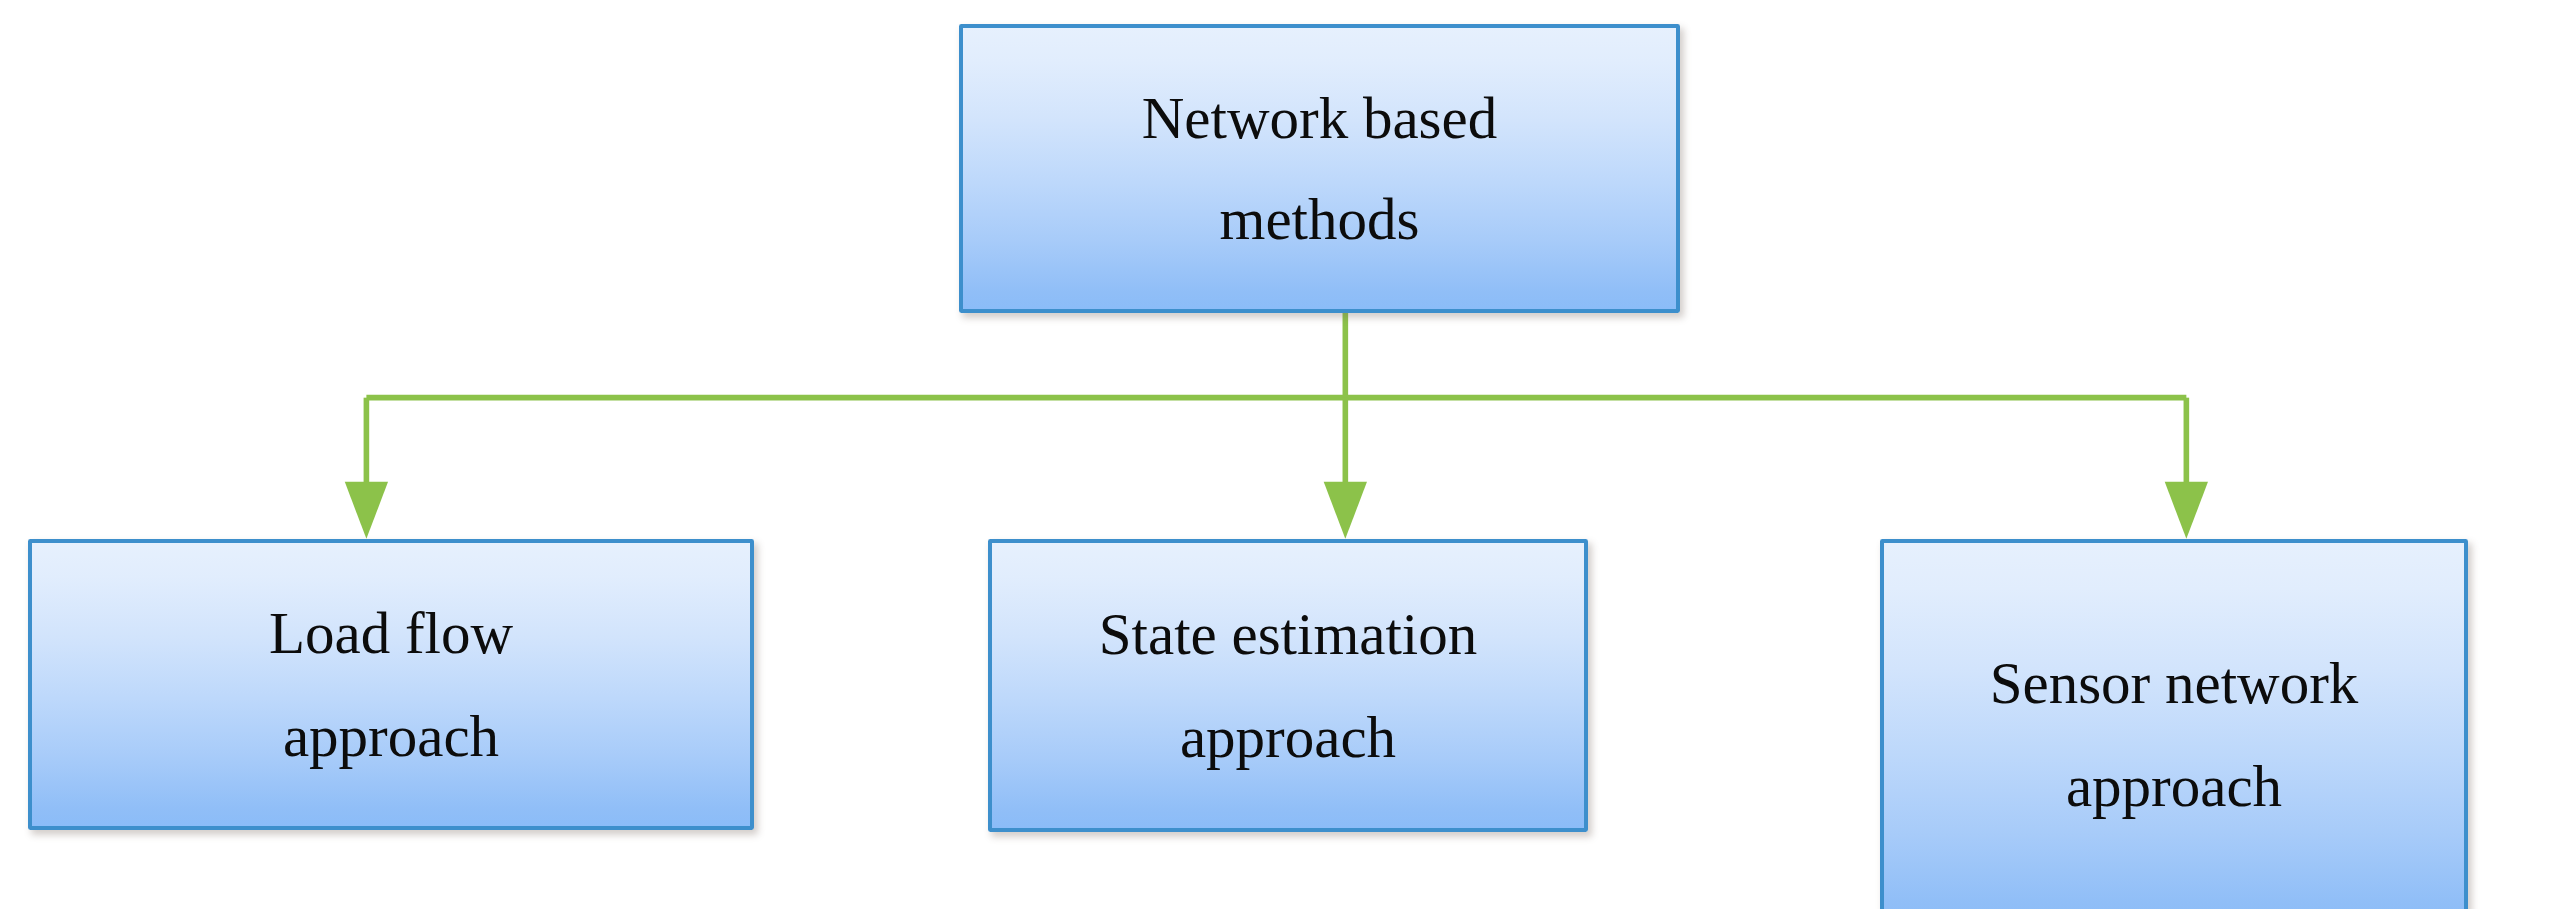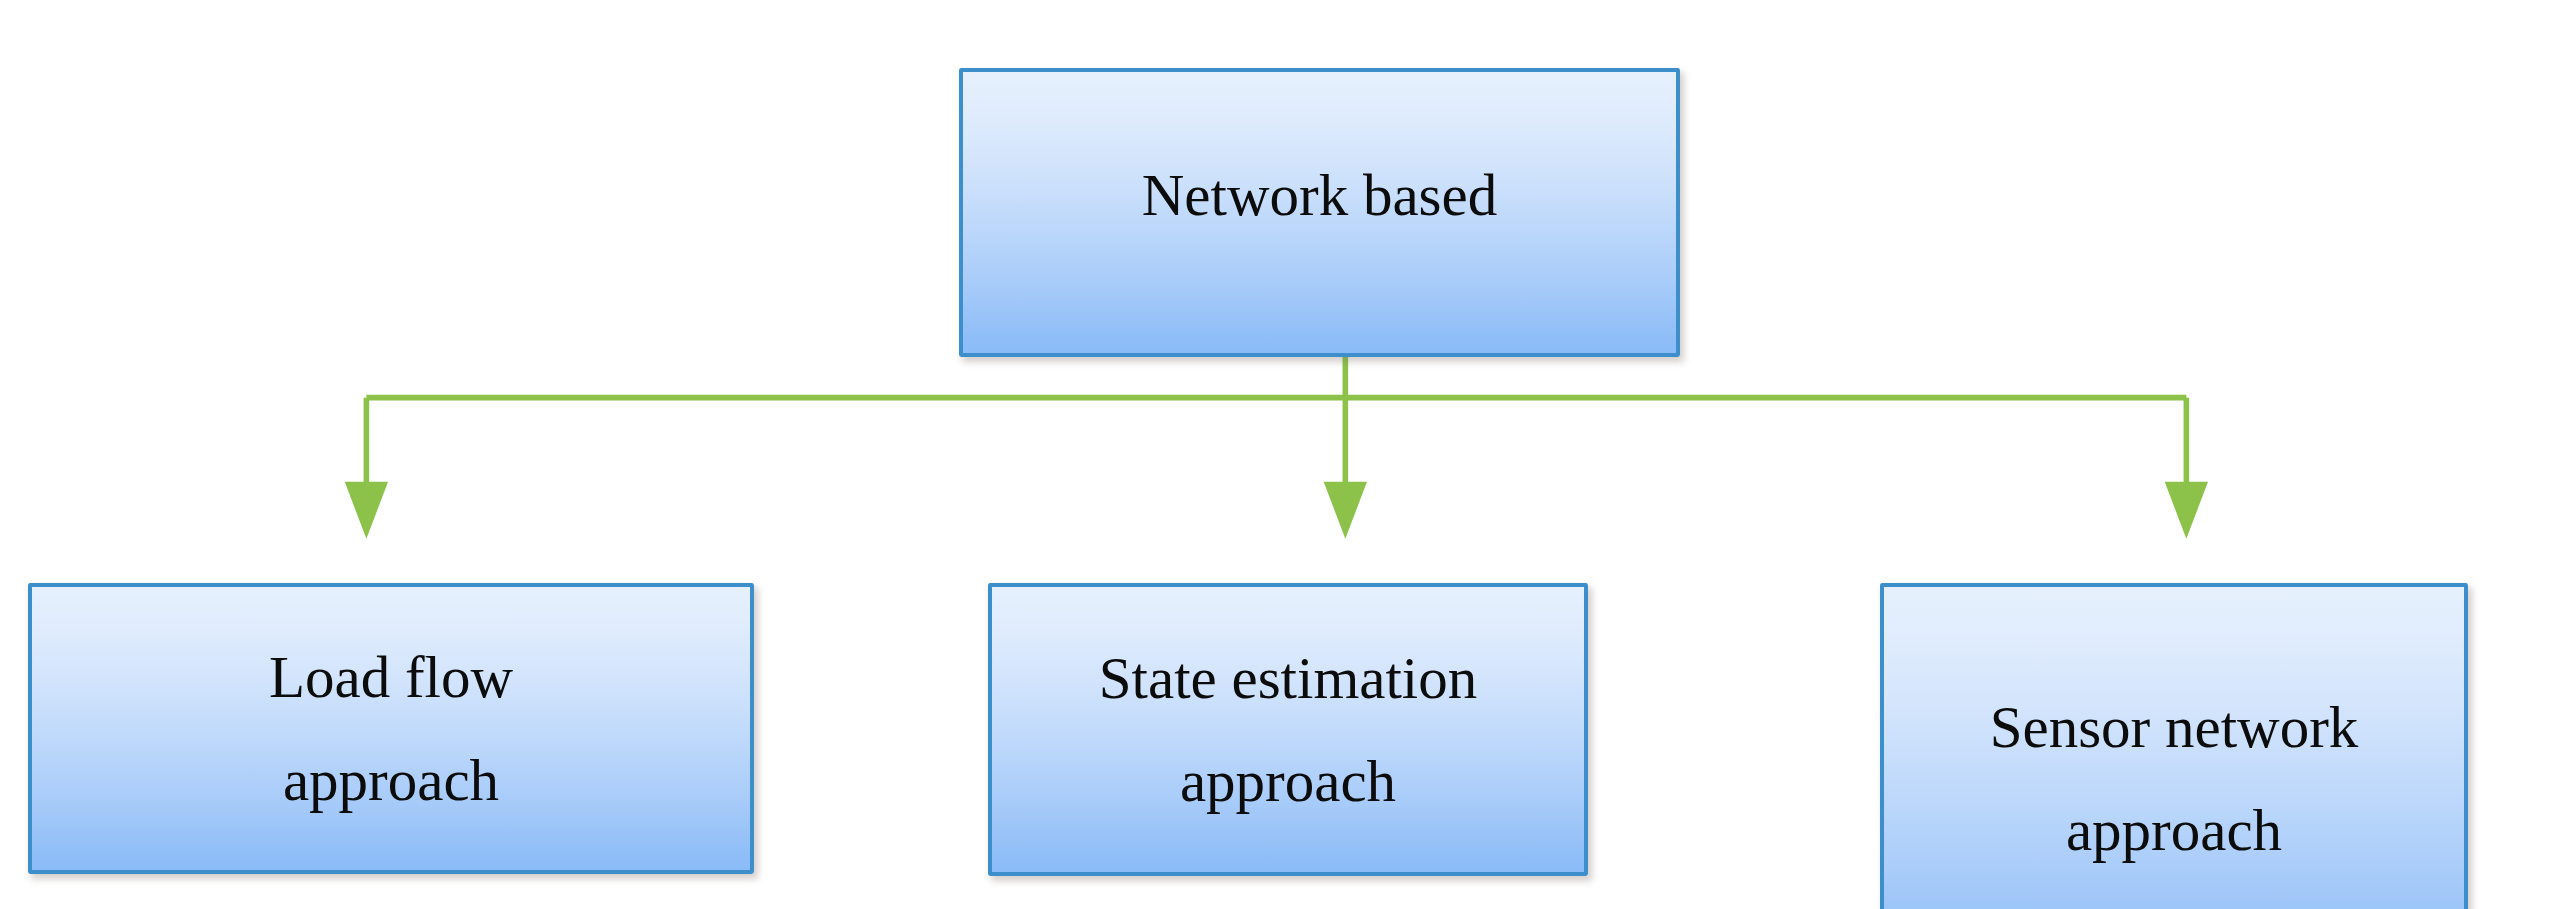--- a/index.html
+++ b/index.html
@@ -34,21 +34,20 @@
                 #90bef7 94%,
                 #8bbcf8 100%);
     box-shadow: 3.2px 4.8px 7.2px rgba(120, 105, 95, 0.32);
     display: flex;
     flex-direction: column;
     align-items: center;
     justify-content: center;
     color: #111111;
     text-align: center;
     z-index: 3;
-    margin-top: 44px;
   }
   .node .line {
     display: block;
     white-space: nowrap;
     font-family: "Liberation Serif", serif;
     font-weight: 400;
     color: #0c0c0c;
   }
 
   
@@ -122,20 +121,21 @@
     </g>
     <g fill="#8cc24a" stroke="none">
       <polygon points="430,601 484,601 457,672"></polygon>
       <polygon points="1651,601 1705,601 1678,672"></polygon>
       <polygon points="2700,601 2754,601 2727,672"></polygon>
     </g>
   </svg>
 
   <div id="node-root" class="node root">
     <span class="line l1">Network based</span>
+    <span class="line l2">methods</span>
   </div>
 
   <div id="node-load-flow" class="node leaf">
     <span class="line l1">Load flow</span>
     <span class="line l2">approach</span>
   </div>
 
   <div id="node-state-estimation" class="node leaf">
     <span class="line l1">State estimation</span>
     <span class="line l2">approach</span>

